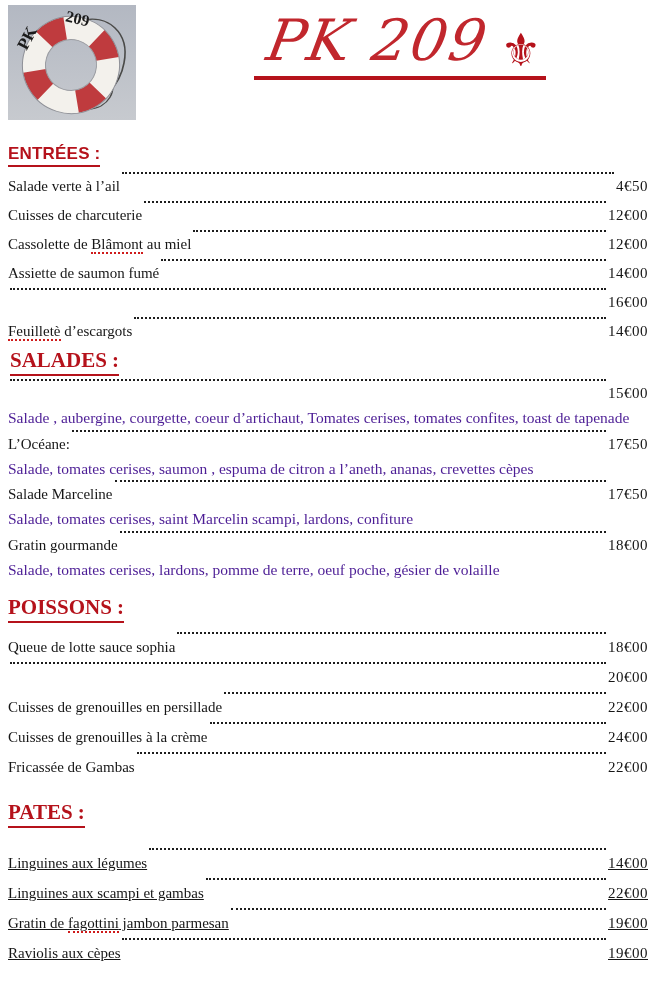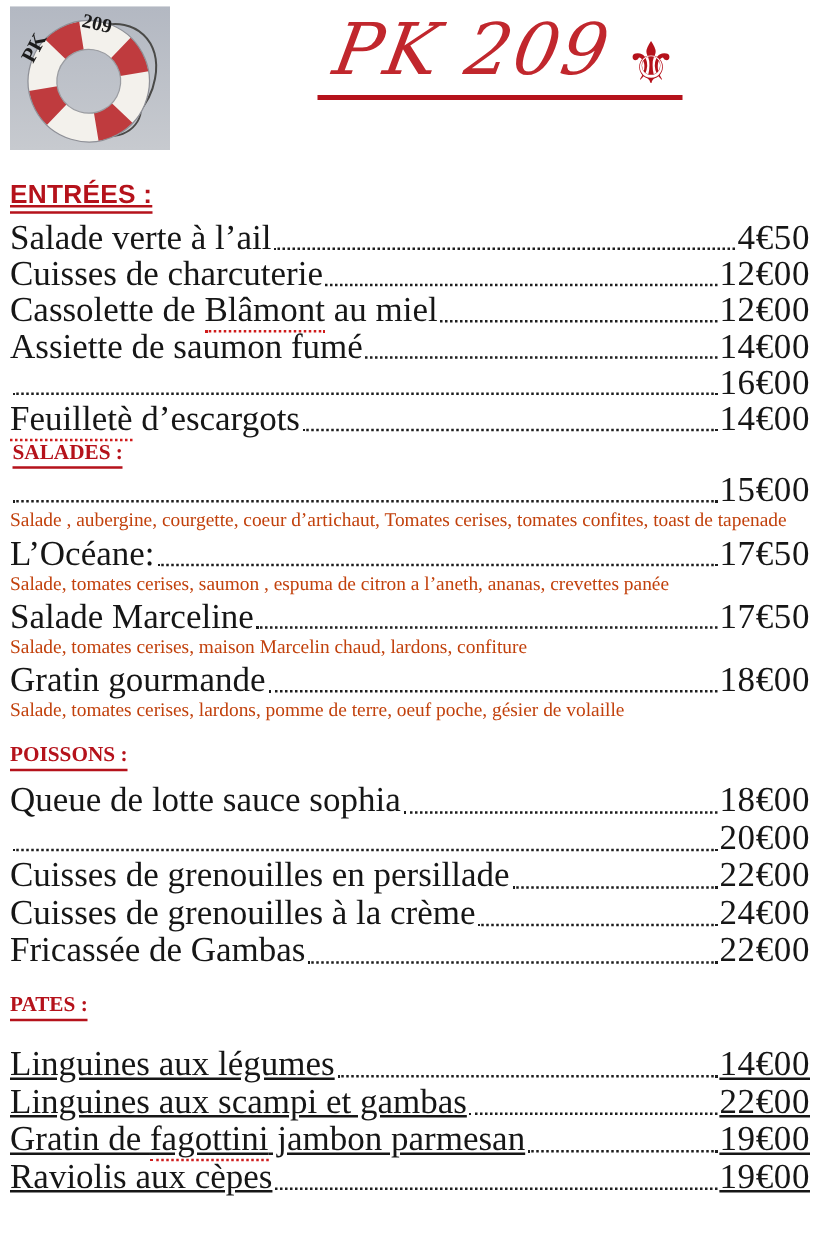--- a/index.html
+++ b/index.html
@@ -28,41 +28,41 @@
     font-family:"DejaVu Sans", sans-serif;
     font-size:46px;line-height:52px;color:#b5121b;margin-left:12px;
   }
   
   main{display:block;padding:0 16px 0 8px;}
   .hdr{
     display:inline-block;margin:0;color:#b5121b;
     border-bottom:2px solid #b5121b;padding-bottom:1px;
     font-weight:bold;
   }
-  .hdr.sans{font-family:"Liberation Sans", sans-serif;font-size:21px;letter-spacing:.2px;text-decoration:underline;}
-  .hdr.serif{font-family:"Liberation Serif", serif;font-size:17px;}
+  .hdr.sans{font-family:"Liberation Sans", sans-serif;font-size:17px;letter-spacing:.2px;}
+  .hdr.serif{font-family:"Liberation Serif", serif;font-size:21px;}
   .section{margin:0;}
   .section.s0 .hdr{margin:12px 0 5px 0;}
   .section.s1 .hdr{margin:2px 0 3px 2px;}
   .section.s2{margin-top:16px;}
   .section.s2 .hdr{margin-bottom:9px;}
   .section.s3{margin-top:18px;text-decoration:underline;}
   .section.s3 .hdr{margin-bottom:20px;}
-  .row{display:flex;align-items:flex-end;line-height:29px;font-size:28px;}
+  .row{display:flex;align-items:flex-start;line-height:29px;font-size:15px;}
   .section.s2 .row,.section.s3 .row{line-height:30px;}
   .nm{white-space:nowrap;}
   .sq{border-bottom:2px dotted #cf1b1b;}
   .leader{
     flex:1;min-width:14px;
     border-bottom:2px dotted #1d1d1d;
     margin:0 2px 5px 2px;
   }
   .price{flex:none;letter-spacing:.5px;}
   .desc{
-    margin:0 0 2px 0;font-size:15.5px;line-height:19.5px;color:#c2410c;
+    margin:0 0 2px 0;font-size:15.5px;line-height:19.5px;color:#4c1d95;
   }
   
   .logo svg{display:block;}
   .ring-label{font-family:"Liberation Serif", serif;font-weight:bold;fill:#1b1b1b;}
 </style>
 </head>
 <body>
 
 <div class="page">
 
@@ -123,25 +123,25 @@
           <span class="leader"></span>
           <span class="price">14€00</span>
         </div></section>
       <section class="section s1"><h2 class="hdr serif">SALADES :</h2><div class="row">
           <span class="leader"></span>
           <span class="price">15€00</span>
         </div><p class="desc">Salade , aubergine, courgette, coeur d’artichaut, Tomates cerises, tomates confites, toast de tapenade</p><div class="row">
           <span class="nm"><span>L’Océane:</span></span>
           <span class="leader"></span>
           <span class="price">17€50</span>
-        </div><p class="desc">Salade, tomates cerises, saumon , espuma de citron a l’aneth, ananas, crevettes panée</p><div class="row">
+        </div><p class="desc">Salade, tomates cerises, saumon , espuma de citron a l’aneth, ananas, crevettes cèpes</p><div class="row">
           <span class="nm"><span>Salade Marceline</span></span>
           <span class="leader"></span>
           <span class="price">17€50</span>
-        </div><p class="desc">Salade, tomates cerises, maison Marcelin chaud, lardons, confiture</p><div class="row">
+        </div><p class="desc">Salade, tomates cerises, saint Marcelin scampi, lardons, confiture</p><div class="row">
           <span class="nm"><span>Gratin gourmande</span></span>
           <span class="leader"></span>
           <span class="price">18€00</span>
         </div><p class="desc">Salade, tomates cerises, lardons, pomme de terre, oeuf poche, gésier de volaille</p></section>
       <section class="section s2"><h2 class="hdr serif">POISSONS :</h2><div class="row">
           <span class="nm"><span>Queue de lotte sauce sophia</span></span>
           <span class="leader"></span>
           <span class="price">18€00</span>
         </div><div class="row">
           <span class="leader"></span>

